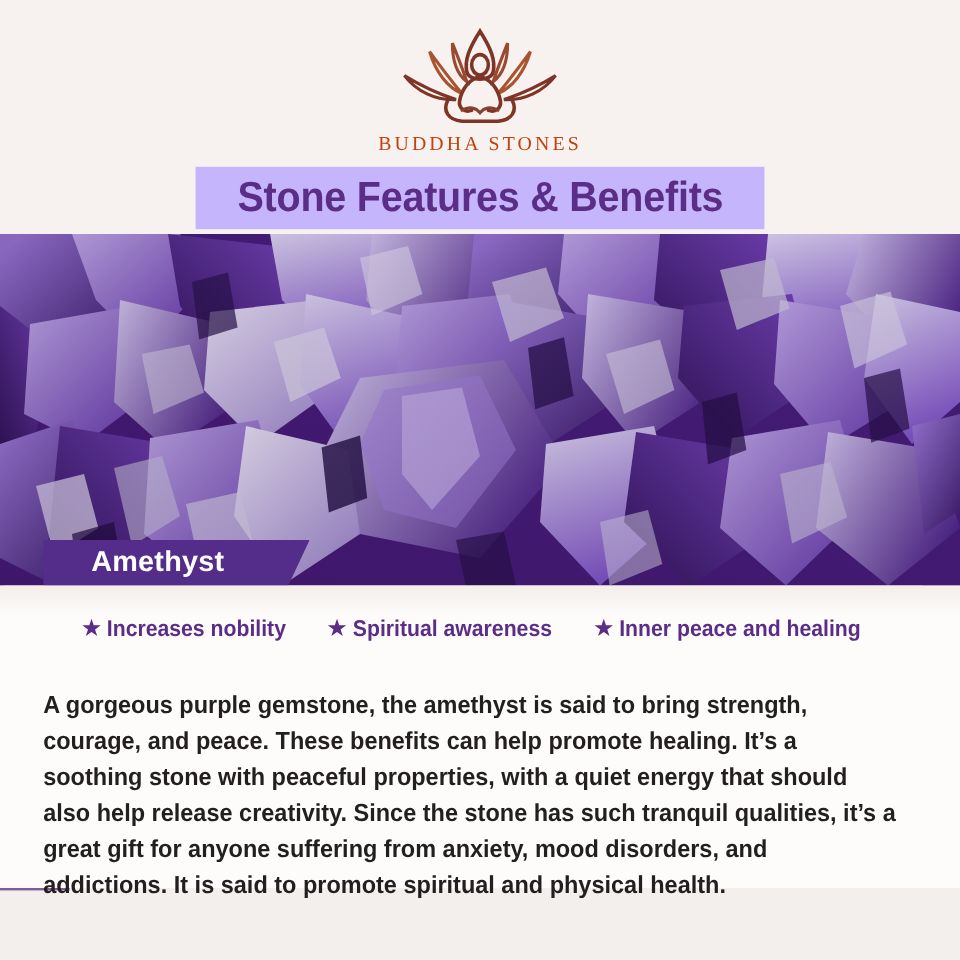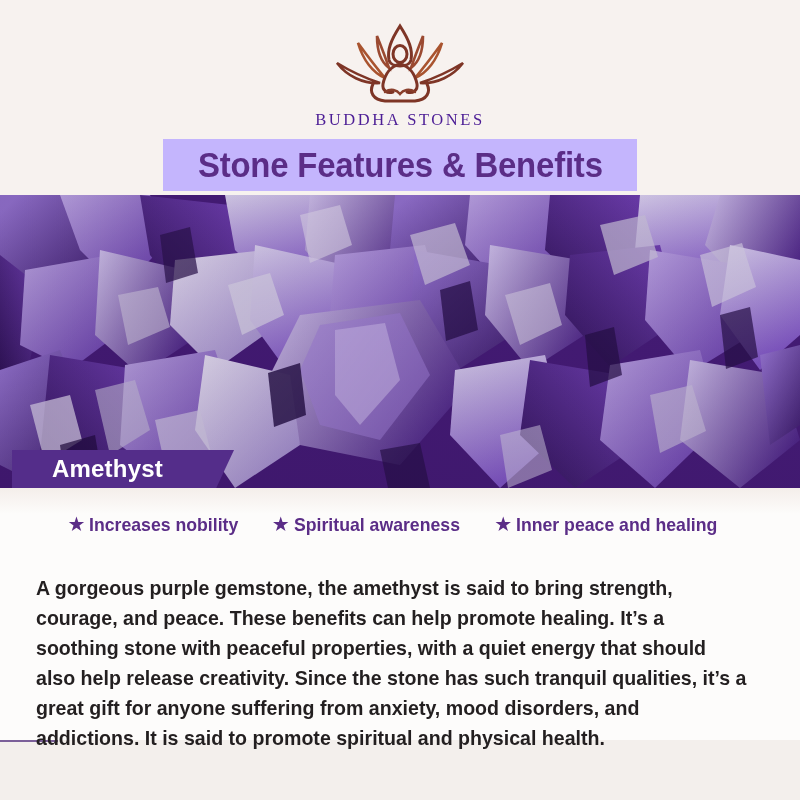--- a/index.html
+++ b/index.html
@@ -69,21 +69,21 @@
     display: flex;
     flex-direction: column;
     align-items: center;
   }
   .logo-mark { width: 150px; height: 90px; display: block; }
   .logo-text {
     margin-top: 2px;
     font-family: "Liberation Serif", serif;
     font-size: 16.5px;
     letter-spacing: 2.6px;
-    color: #4c1d95;
+    color: #c2410c;
     font-weight: 400;
   }
 
   .title-band {
     position: absolute;
     left: 163px;
     top: 139px;
     width: 474px;
     height: 52px;
     background: #c4b5fd;
@@ -108,21 +108,21 @@
     top: 195px; left: 0;
     width: 800px; height: 293px;
     overflow: hidden;
     background: #2d1050;
   }
   .hero svg { display: block; width: 800px; height: 293px; }
 
   
   .stone-banner {
     position: absolute;
-    left: 12px;
+    left: 36px;
     top: 450px;
     height: 38px;
     min-width: 222px;
     background: #542d8a;
     clip-path: polygon(0 0, 100% 0, 92% 100%, 0 100%);
     display: flex;
     align-items: center;
     z-index: 4;
   }
   .stone-banner span {

